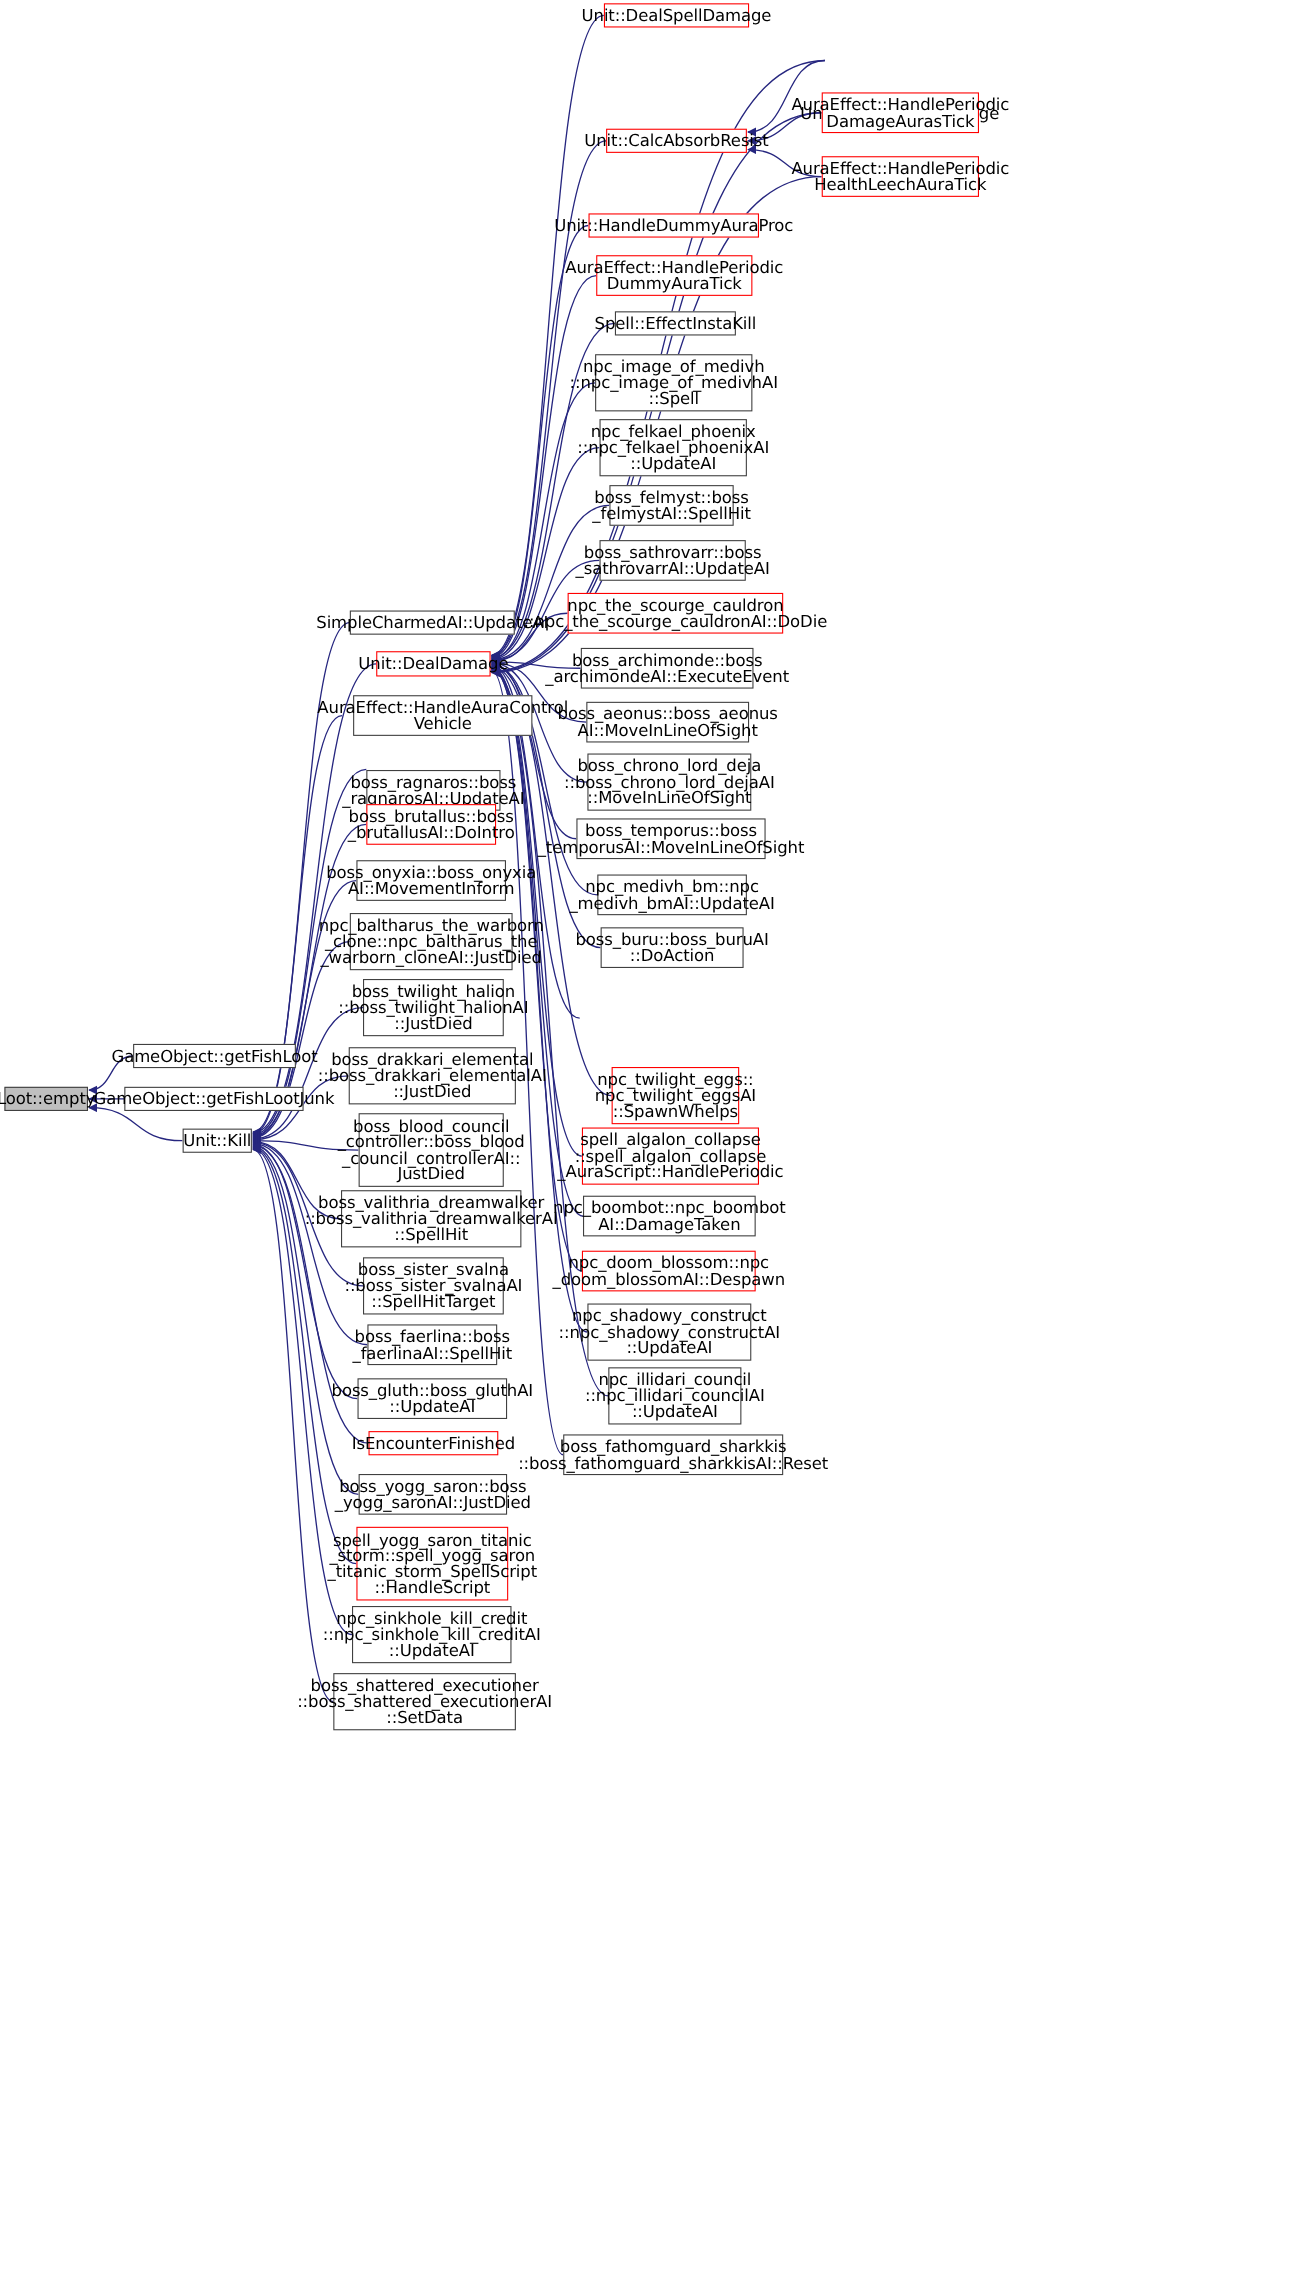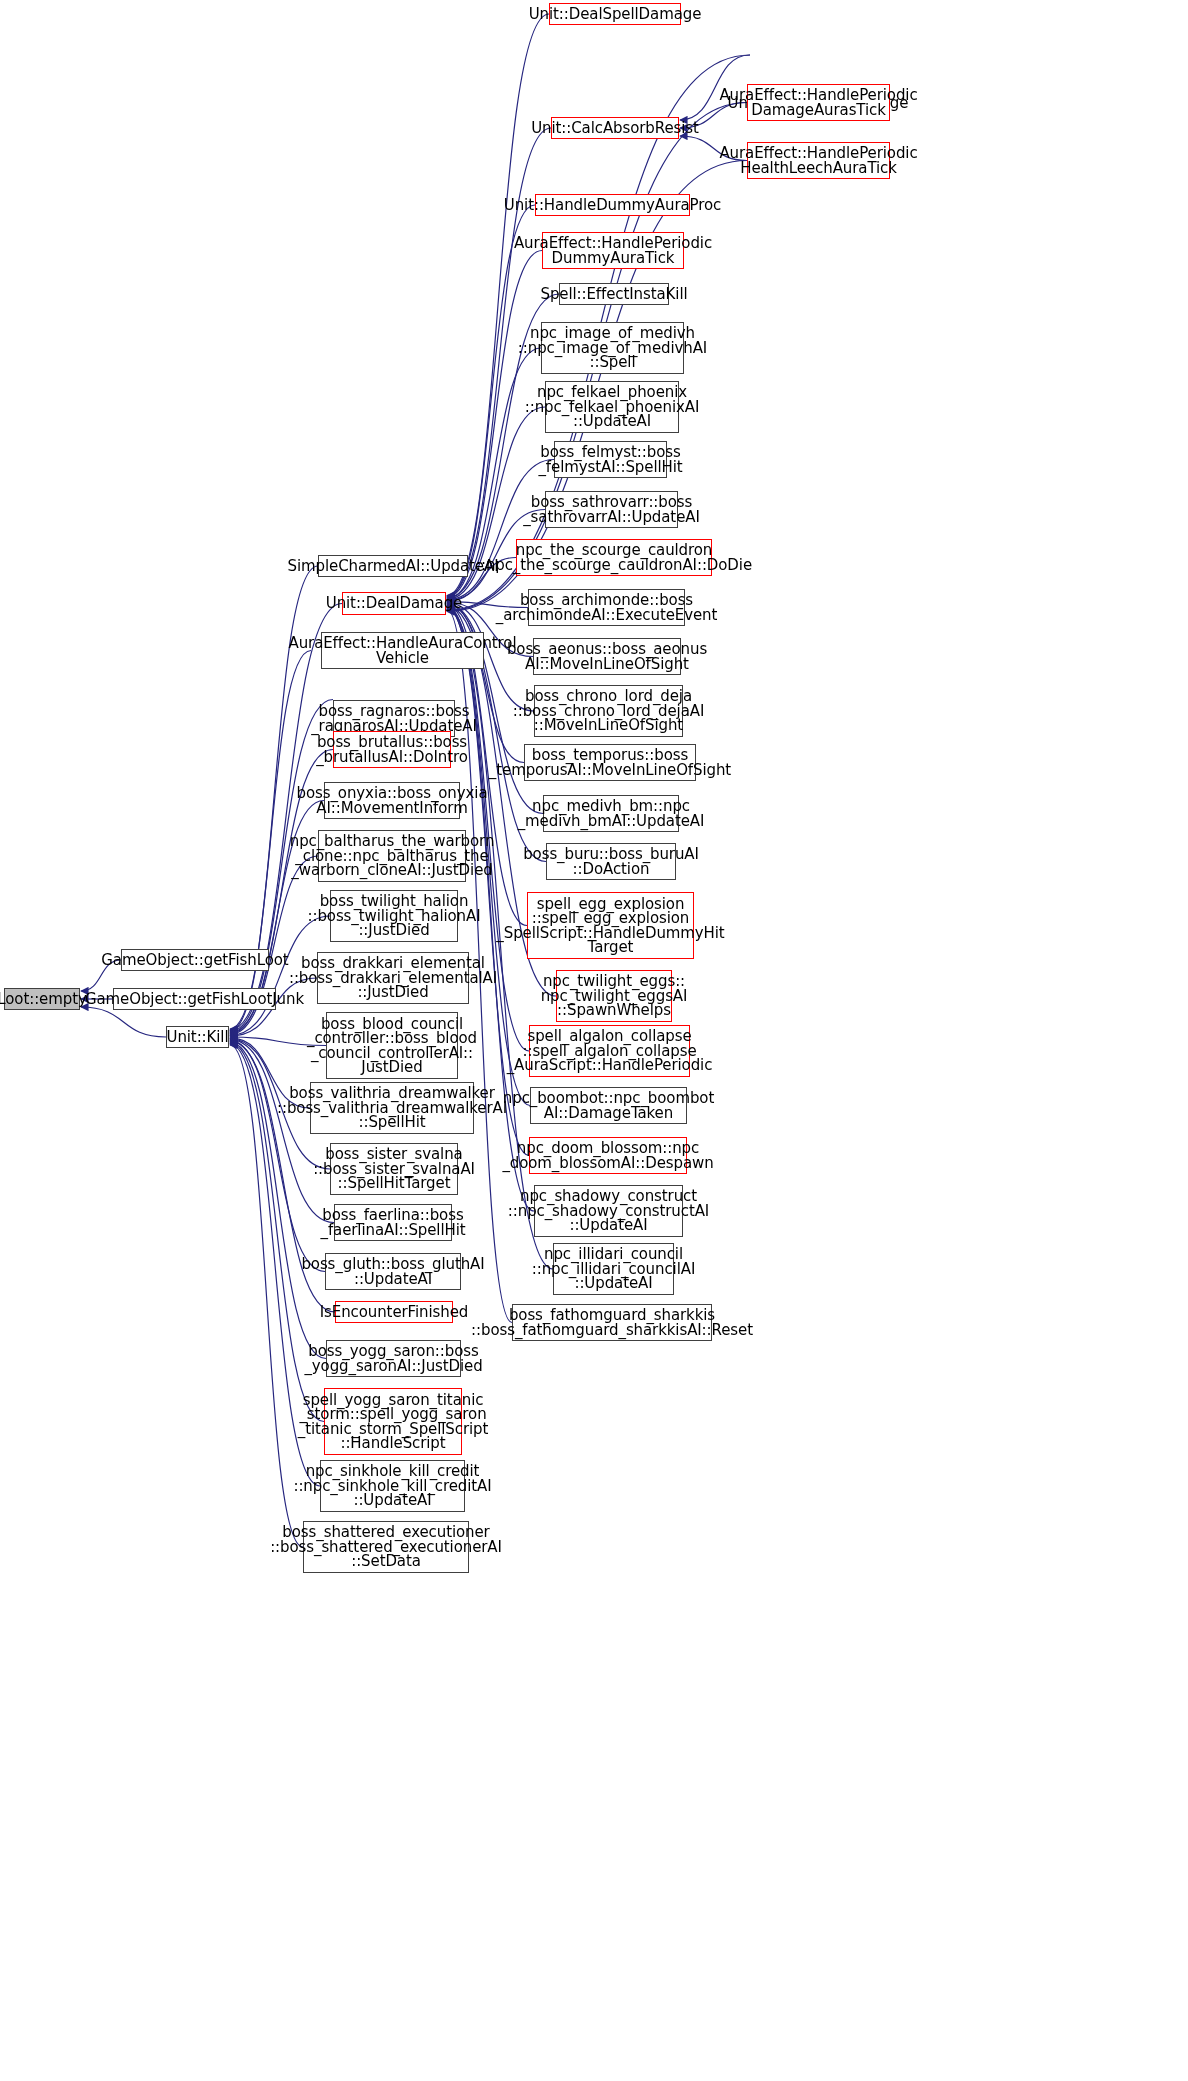--- a/index.html
+++ b/index.html
@@ -177,24 +177,20 @@
 AI::MoveInLineOfSight</div>
     <div class="node" style="left: 534px; top: 685px; width: 149px; height: 52px;">boss_chrono_lord_deja
 ::boss_chrono_lord_dejaAI
 ::MoveInLineOfSight</div>
     <div class="node" style="left: 524px; top: 744px; width: 172px; height: 37px;">boss_temporus::boss
 _temporusAI::MoveInLineOfSight</div>
     <div class="node" style="left: 543px; top: 795px; width: 136px; height: 37px;">npc_medivh_bm::npc
 _medivh_bmAI::UpdateAI</div>
     <div class="node" style="left: 546px; top: 843px; width: 130px; height: 37px;">boss_buru::boss_buruAI
 ::DoAction</div>
-    <div class="node red" style="left: 527px; top: 892px; width: 167px; height: 67px;">spell_egg_explosion
-::spell_egg_explosion
-_SpellScript::HandleDummyHit
-Target</div>
     <div class="node red" style="left: 556px; top: 970px; width: 116px; height: 52px;">npc_twilight_eggs::
 npc_twilight_eggsAI
 ::SpawnWhelps</div>
     <div class="node red" style="left: 529px; top: 1025px; width: 161px; height: 52px;">spell_algalon_collapse
 ::spell_algalon_collapse
 _AuraScript::HandlePeriodic</div>
     <div class="node" style="left: 530px; top: 1087px; width: 157px; height: 37px;">npc_boombot::npc_boombot
 AI::DamageTaken</div>
     <div class="node red" style="left: 529px; top: 1137px; width: 158px; height: 37px;">npc_doom_blossom::npc
 _doom_blossomAI::Despawn</div>

